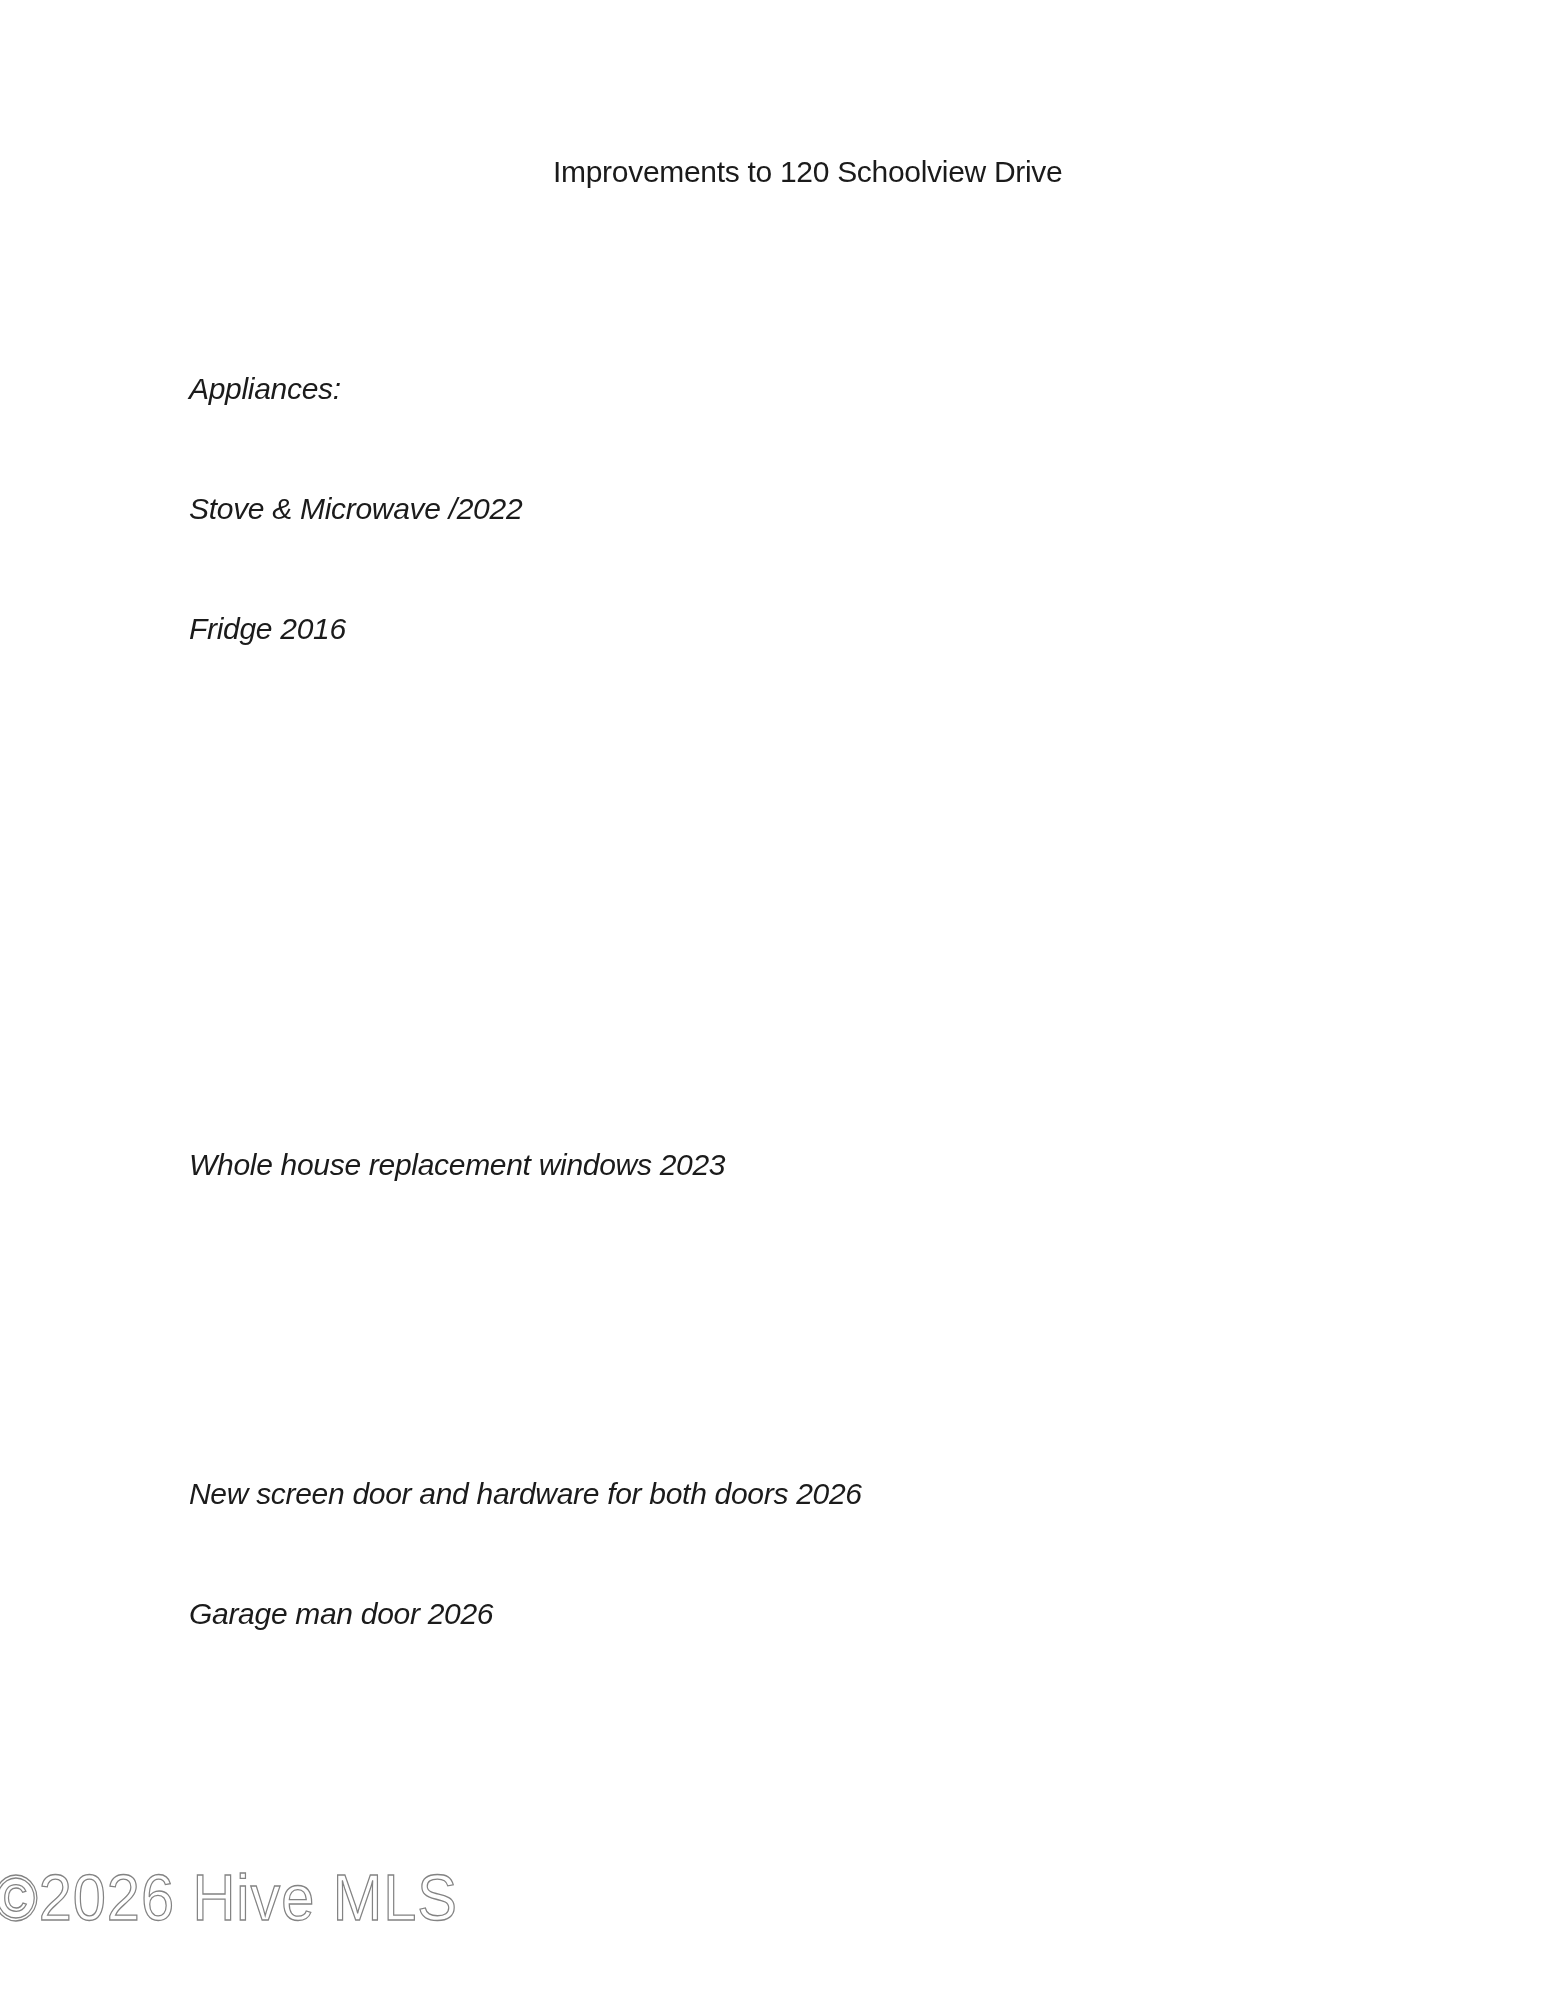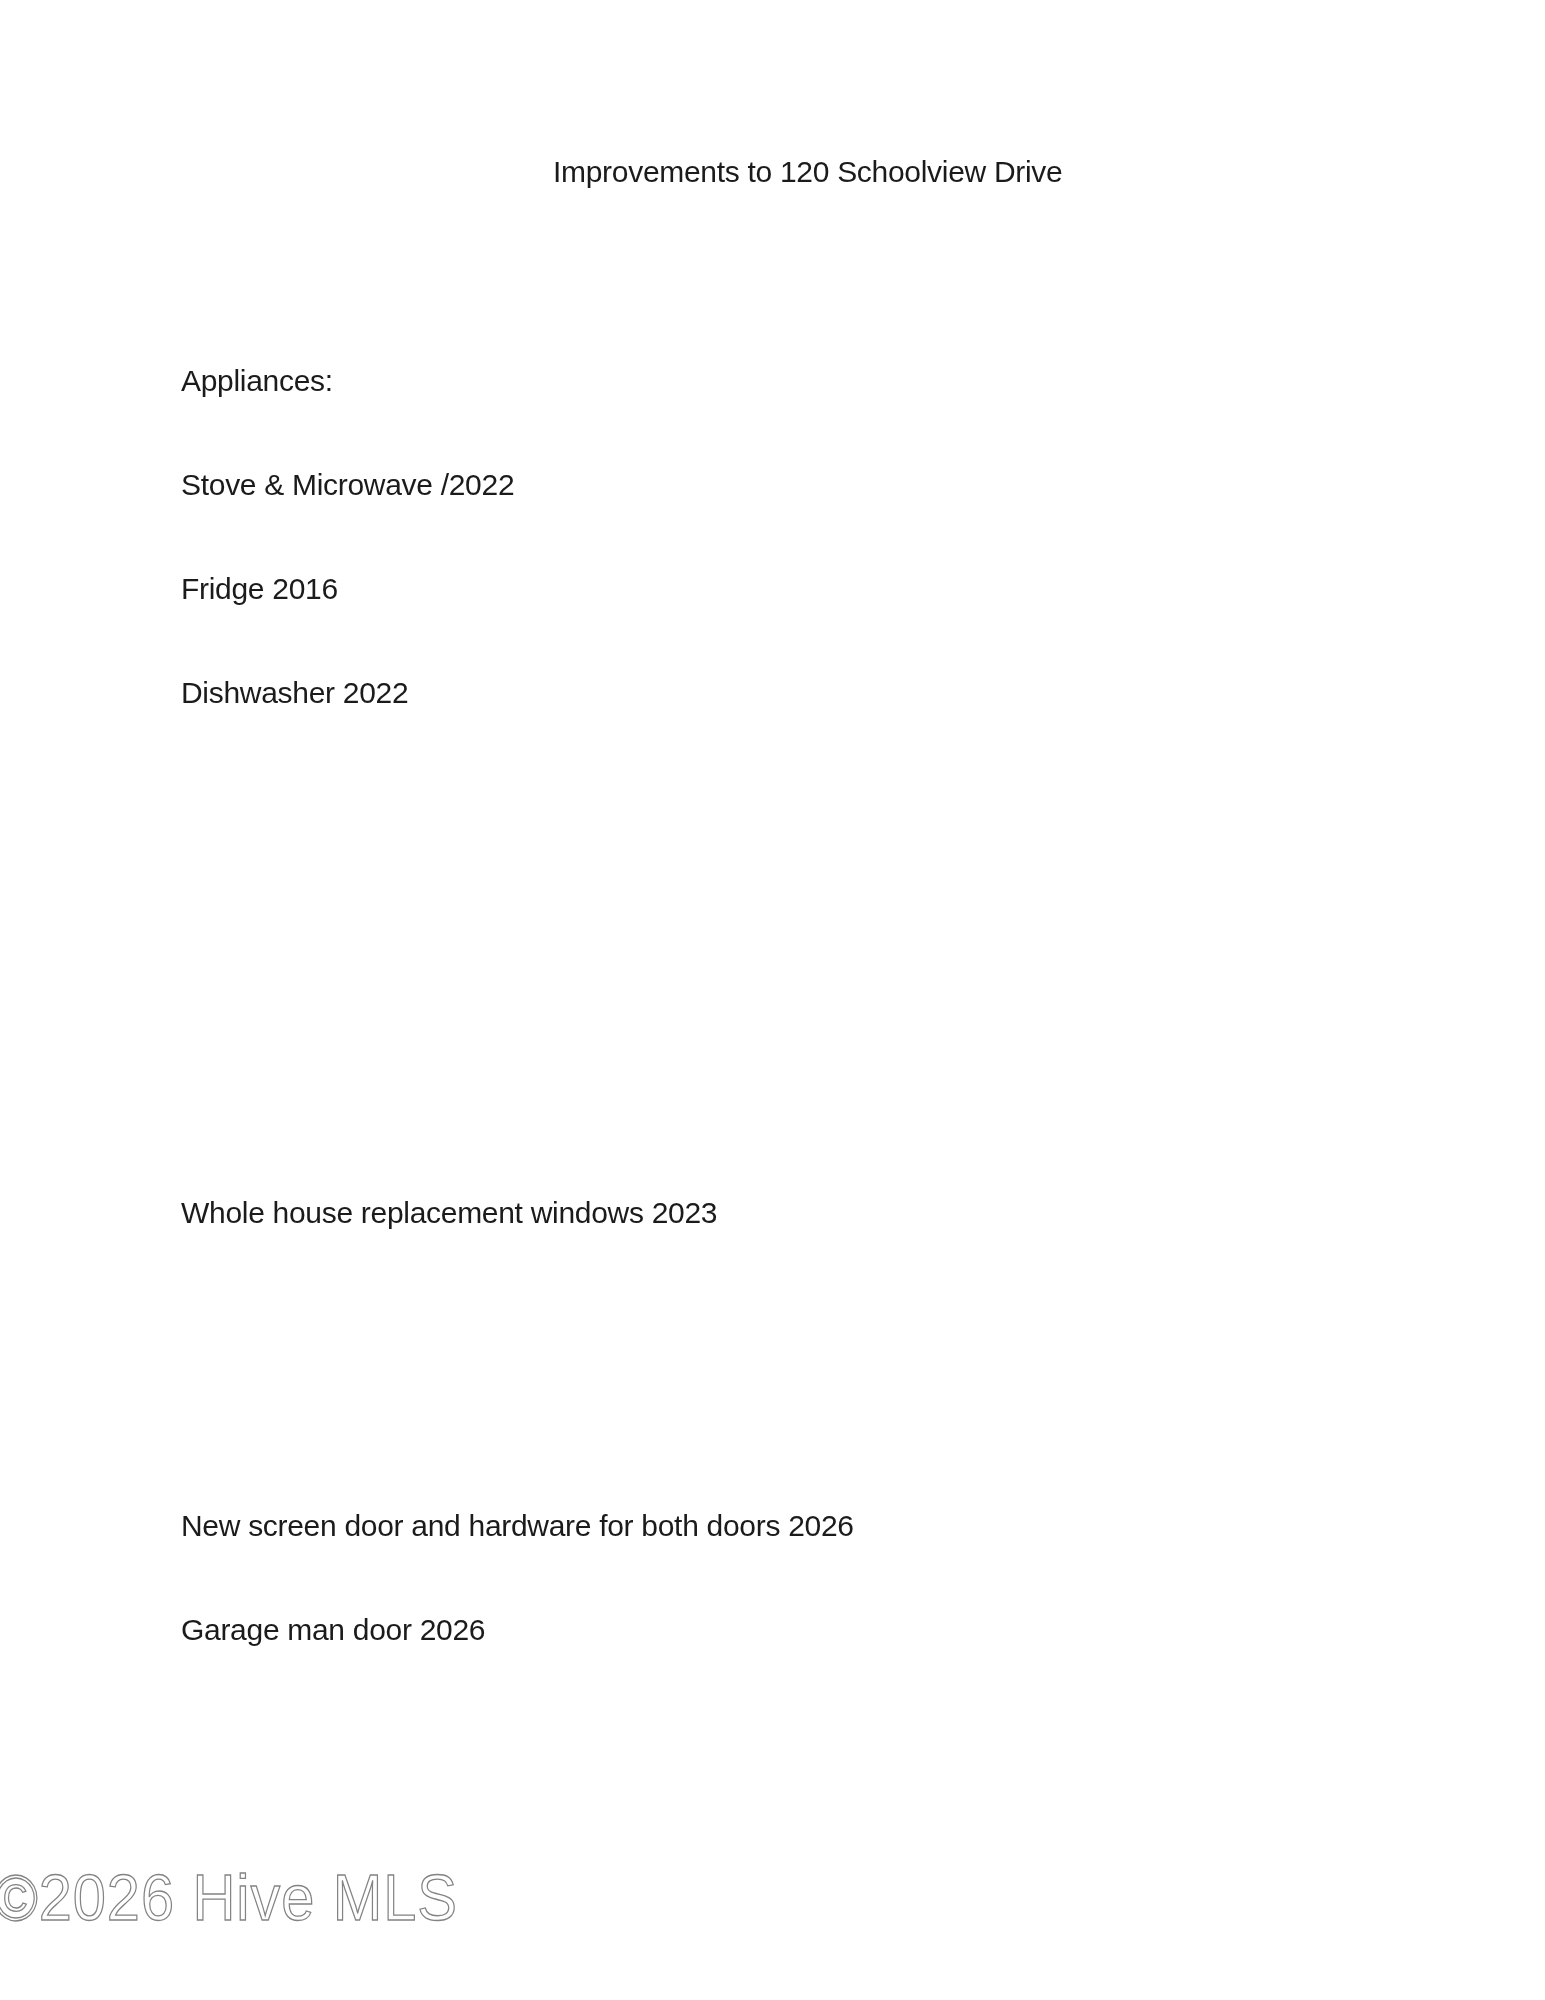--- a/index.html
+++ b/index.html
@@ -29,21 +29,22 @@
   .doc-title {
     margin: 0 0 0 372px;
   }
   .section {
     margin: 0 0 34.7px 0;
   }
   .section:last-child {
     margin-bottom: 0;
   }
   .section p {
-    margin: 0;
+    margin: 8px;
+    font-style: italic;
   }
   .watermark {
     position: absolute;
     left: -6px;
     top: 1866px;
     font-size: 64px;
     line-height: 64px;
     color: #ffffff;
     -webkit-text-stroke: 1.3px rgba(100,100,100,0.8);
     text-stroke: 1.3px rgba(100,100,100,0.8);
@@ -58,21 +59,20 @@
 <body>
 
 <div class="page">
   <div class="content">
     <p class="doc-title">Improvements to 120 Schoolview Drive</p>
 
     <div class="section">
       <p>Appliances:</p>
       <p>Stove &amp; Microwave /2022</p>
       <p>Fridge 2016</p>
-      <p>Dishwasher 2022</p>
     </div>
 
     <div class="section">
     </div>
 
     <div class="section">
       <p>Whole house replacement windows 2023</p>
     </div>
 
     <div class="section">

